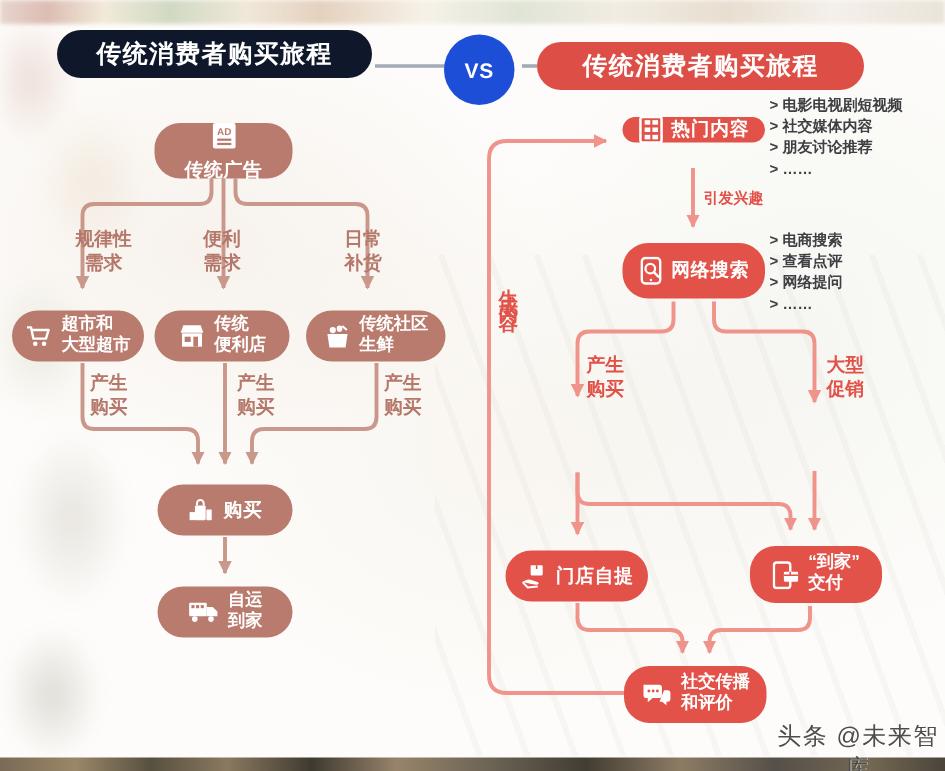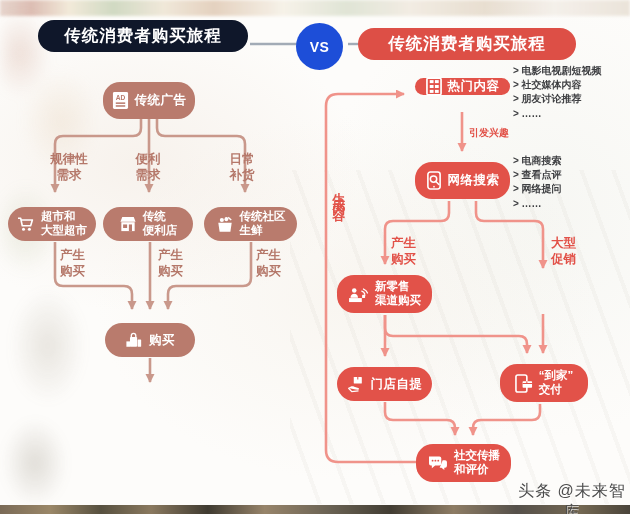--- a/index.html
+++ b/index.html
@@ -115,21 +115,21 @@
   <div class="pill pill-left">
     <span>传统消费者购买旅程</span>
   </div>
   <div class="vs">
     <span>VS</span>
   </div>
   <div class="pill pill-right">
     <span>传统消费者购买旅程</span>
   </div>
 
-  <div class="node lnode" style="left:103px;top:82px;width:92px;height:37px;">
+  <div class="node lnode" style="left:103px;top:82px;width:92px;height:37px;flex-direction:column;">
     <span class="icon">
       <svg width="17" height="19" viewBox="0 0 18 20">
           <rect x="1" y="1" width="16" height="18" rx="1.5" fill="#fff"></rect>
           <text x="9" y="9.5" text-anchor="middle" font-size="7" font-weight="bold" class="detail-text">AD</text>
           <rect x="4" y="12" width="10" height="1.6" class="detail"></rect>
           <rect x="4" y="15" width="10" height="1.6" class="detail"></rect>
         </svg>
     </span>
     <span class="lbl one">传统广告</span>
   </div>
@@ -189,20 +189,37 @@
       <svg width="18" height="17" viewBox="0 0 20 19">
           <path d="M7 5.5V4a2.5 2.5 0 015 0v1.5" fill="none" stroke="#fff" stroke-width="1.5"></path>
           <rect x="5.5" y="5.5" width="8" height="11" rx="1" fill="#fff"></rect>
           <rect x="1.5" y="10.5" width="4.5" height="6" fill="#fff"></rect>
           <rect x="14" y="8.5" width="4" height="8" rx=".5" fill="#fff"></rect>
         </svg>
     </span>
     <span class="lbl one">购买</span>
   </div>
 
+  <div class="node lnode" style="left:105px;top:391px;width:90px;height:34px;">
+    <span class="icon">
+      <svg width="21" height="16" viewBox="0 0 22 17">
+          <rect x="1" y="2" width="12.5" height="9.5" rx=".8" fill="#fff"></rect>
+          <path d="M13.5 5h4.2L21 8.2V11.5h-7.5z" fill="#fff"></path>
+          <circle cx="5" cy="13.5" r="2" fill="#fff"></circle>
+          <circle cx="16.5" cy="13.5" r="2" fill="#fff"></circle>
+          <g class="detail">
+            <rect x="2.6" y="3.6" width="2.2" height="2.2"></rect>
+            <rect x="5.9" y="3.6" width="2.2" height="2.2"></rect>
+            <rect x="9.2" y="3.6" width="2.2" height="2.2"></rect>
+          </g>
+        </svg>
+    </span>
+    <span class="lbl">自运
+到家</span>
+  </div>
 
   <div class="node rnode" style="left:415px;top:78px;width:95px;height:17px;">
     <span class="icon">
       <svg width="16" height="19" viewBox="0 0 17 20">
           <rect x="1" y="1" width="15" height="18" rx="1.5" fill="none" stroke="#fff" stroke-width="1.8"></rect>
           <g fill="#fff">
             <rect x="4" y="3.2" width="4" height="3.2"></rect>
             <rect x="9.5" y="3.2" width="4" height="3.2"></rect>
             <rect x="4" y="8.4" width="4" height="3.2"></rect>
             <rect x="9.5" y="8.4" width="4" height="3.2"></rect>
@@ -239,33 +256,20 @@
     <div>&gt; 网络提问</div>
     <div>&gt; ……</div>
   </div>
 
   <div class="flow-label rlabel" style="left:391px;top:236px;">产生
 购买</div>
   <div class="flow-label rlabel" style="left:551px;top:236px;">大型
 促销</div>
   <div class="flow-label rlabel vertical-label" style="left:330px;top:182px;">生成内容</div>
 
-  <div class="node rnode" style="left:337px;top:275px;width:95px;height:38px;">
-    <span class="icon">
-      <svg width="21" height="17" viewBox="0 0 22 18">
-          <circle cx="6.5" cy="4.8" r="2.4" fill="#fff"></circle>
-          <path d="M2.5 12.5c0-2.6 1.9-4.2 4-4.2s4 1.6 4 4.2z" fill="#fff"></path>
-          <rect x="1" y="12.8" width="13.5" height="4.2" fill="#fff"></rect>
-          <path d="M14.5 5.5a4.5 4.5 0 013.2 3.2M16.3 3.2a7 7 0 014.2 4.2" fill="none" stroke="#fff" stroke-width="1.4" stroke-linecap="round"></path>
-          <rect x="14.8" y="9.2" width="3.2" height="3.6" rx=".5" fill="#fff"></rect>
-        </svg>
-    </span>
-    <span class="lbl">新零售
-渠道购买</span>
-  </div>
 
 
   <div class="node rnode" style="left:337px;top:367px;width:95px;height:34px;">
     <span class="icon">
       <svg width="18" height="17" viewBox="0 0 20 19">
           <rect x="7.5" y="1" width="9" height="7.5" rx=".8" fill="#fff"></rect>
           <path d="M12 1v2.8" fill="none" stroke-width="1.2" class="detail-stroke"></path>
           <path d="M1.5 13.5c2.5-2.2 4.5-2.4 6.5-1.6l4.5 1.6c1.6.6 1.2 2.2-.8 1.9l-3.6-.5" fill="#fff"></path>
           <path d="M1.5 13.5l3.8 4 7.5-.8" fill="none" stroke="#fff" stroke-width="1.5"></path>
         </svg>

